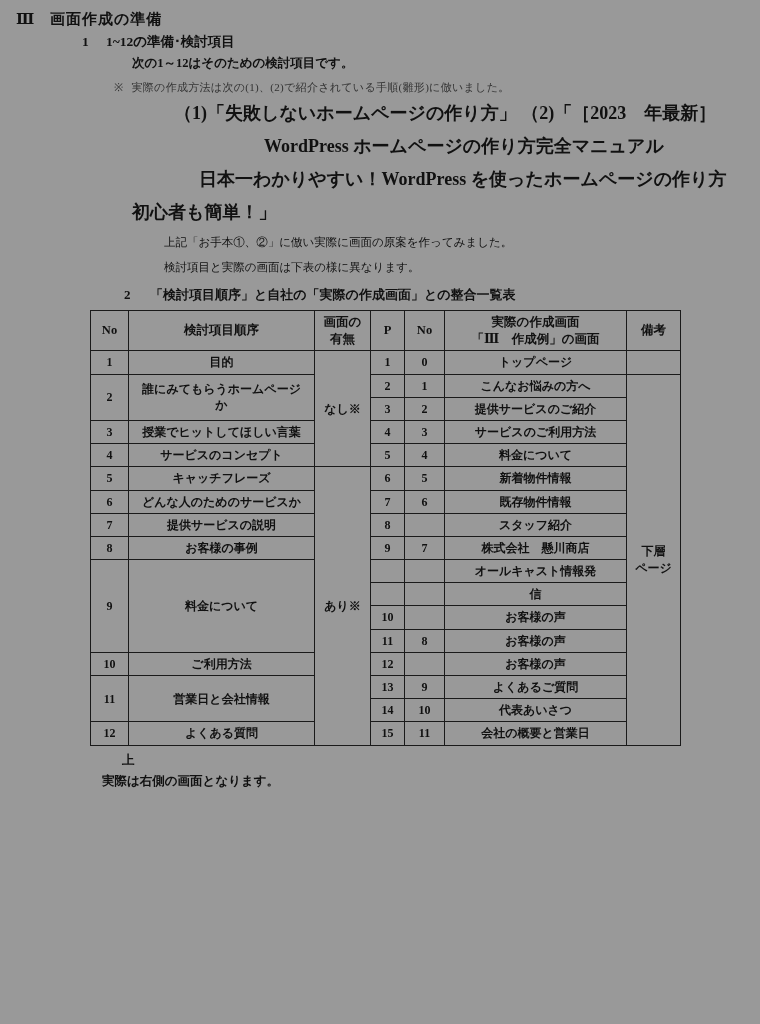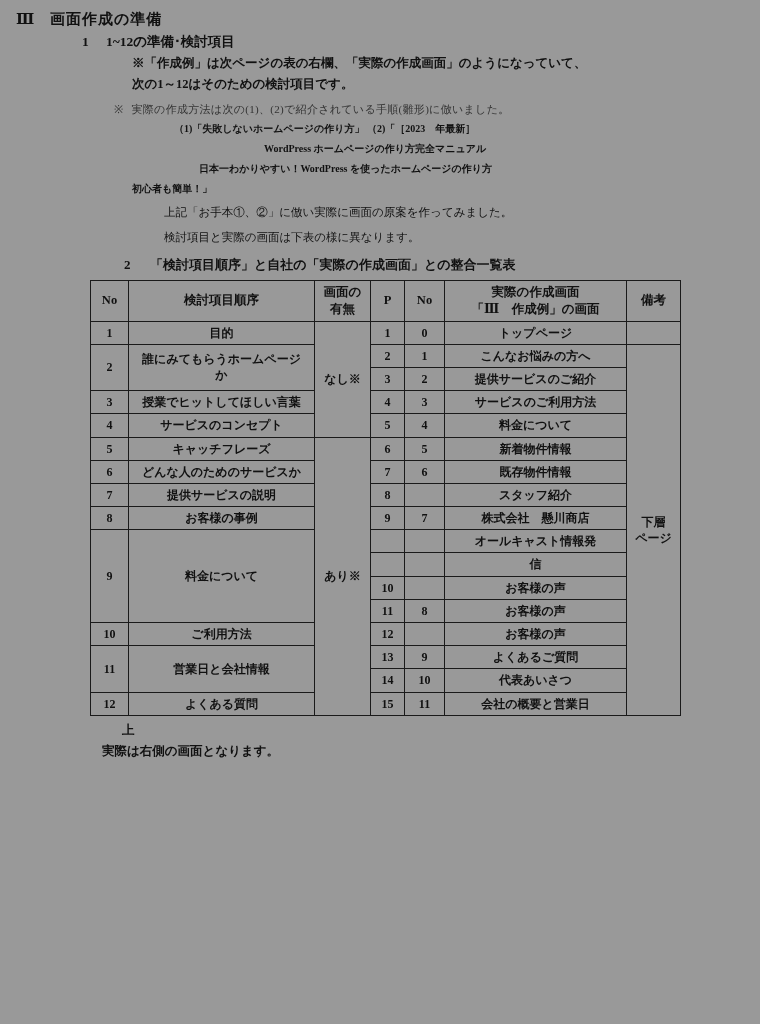--- a/index.html
+++ b/index.html
@@ -34,21 +34,21 @@
     line-height:1.55;
   }
   .note{
     font-size:11px;
     margin:6px 0 4px 100px;
     color:#333;
     letter-spacing:.3px;
   }
   .note .star{margin-right:8px;}
   .ref{
-    font-size:10px;font-weight:bold;
+    font-size:18px;font-weight:bold;
     margin:4px 0 0 0;
     line-height:1.6;
   }
   .ref.c1{margin-left:160px;}
   .ref.c2{margin-left:250px;}
   .ref.c3{margin-left:185px;}
   .ref.c4{margin-left:118px;}
   .small-para{
     font-size:11.5px;
     margin:6px 0 0 150px;
@@ -102,21 +102,20 @@
 <div class="page">
 
   <div class="hdr">
     <span class="num">Ⅲ</span><span>画面作成の準備</span>
   </div>
 
   <div class="lvl1">
     <span class="n">1</span><span>1~12の準備･検討項目</span>
   </div>
 
-  <div class="para">※「作成例」は次ページの表の右欄、「実際の作成画面」のようになっていて、</div>
   <div class="para">次の1～12はそのための検討項目です。</div>
 
   <div class="note">
     <span class="star">※</span><span>実際の作成方法は次の(1)、(2)で紹介されている手順(雛形)に倣いました。</span>
   </div>
 
   <div class="ref c1">（1)「失敗しないホームページの作り方」 （2)「［2023　年最新］</div>
   <div class="ref c2">WordPress ホームページの作り方完全マニュアル</div>
   <div class="ref c3">日本一わかりやすい！WordPress を使ったホームページの作り方</div>
   <div class="ref c4">初心者も簡単！」</div>

